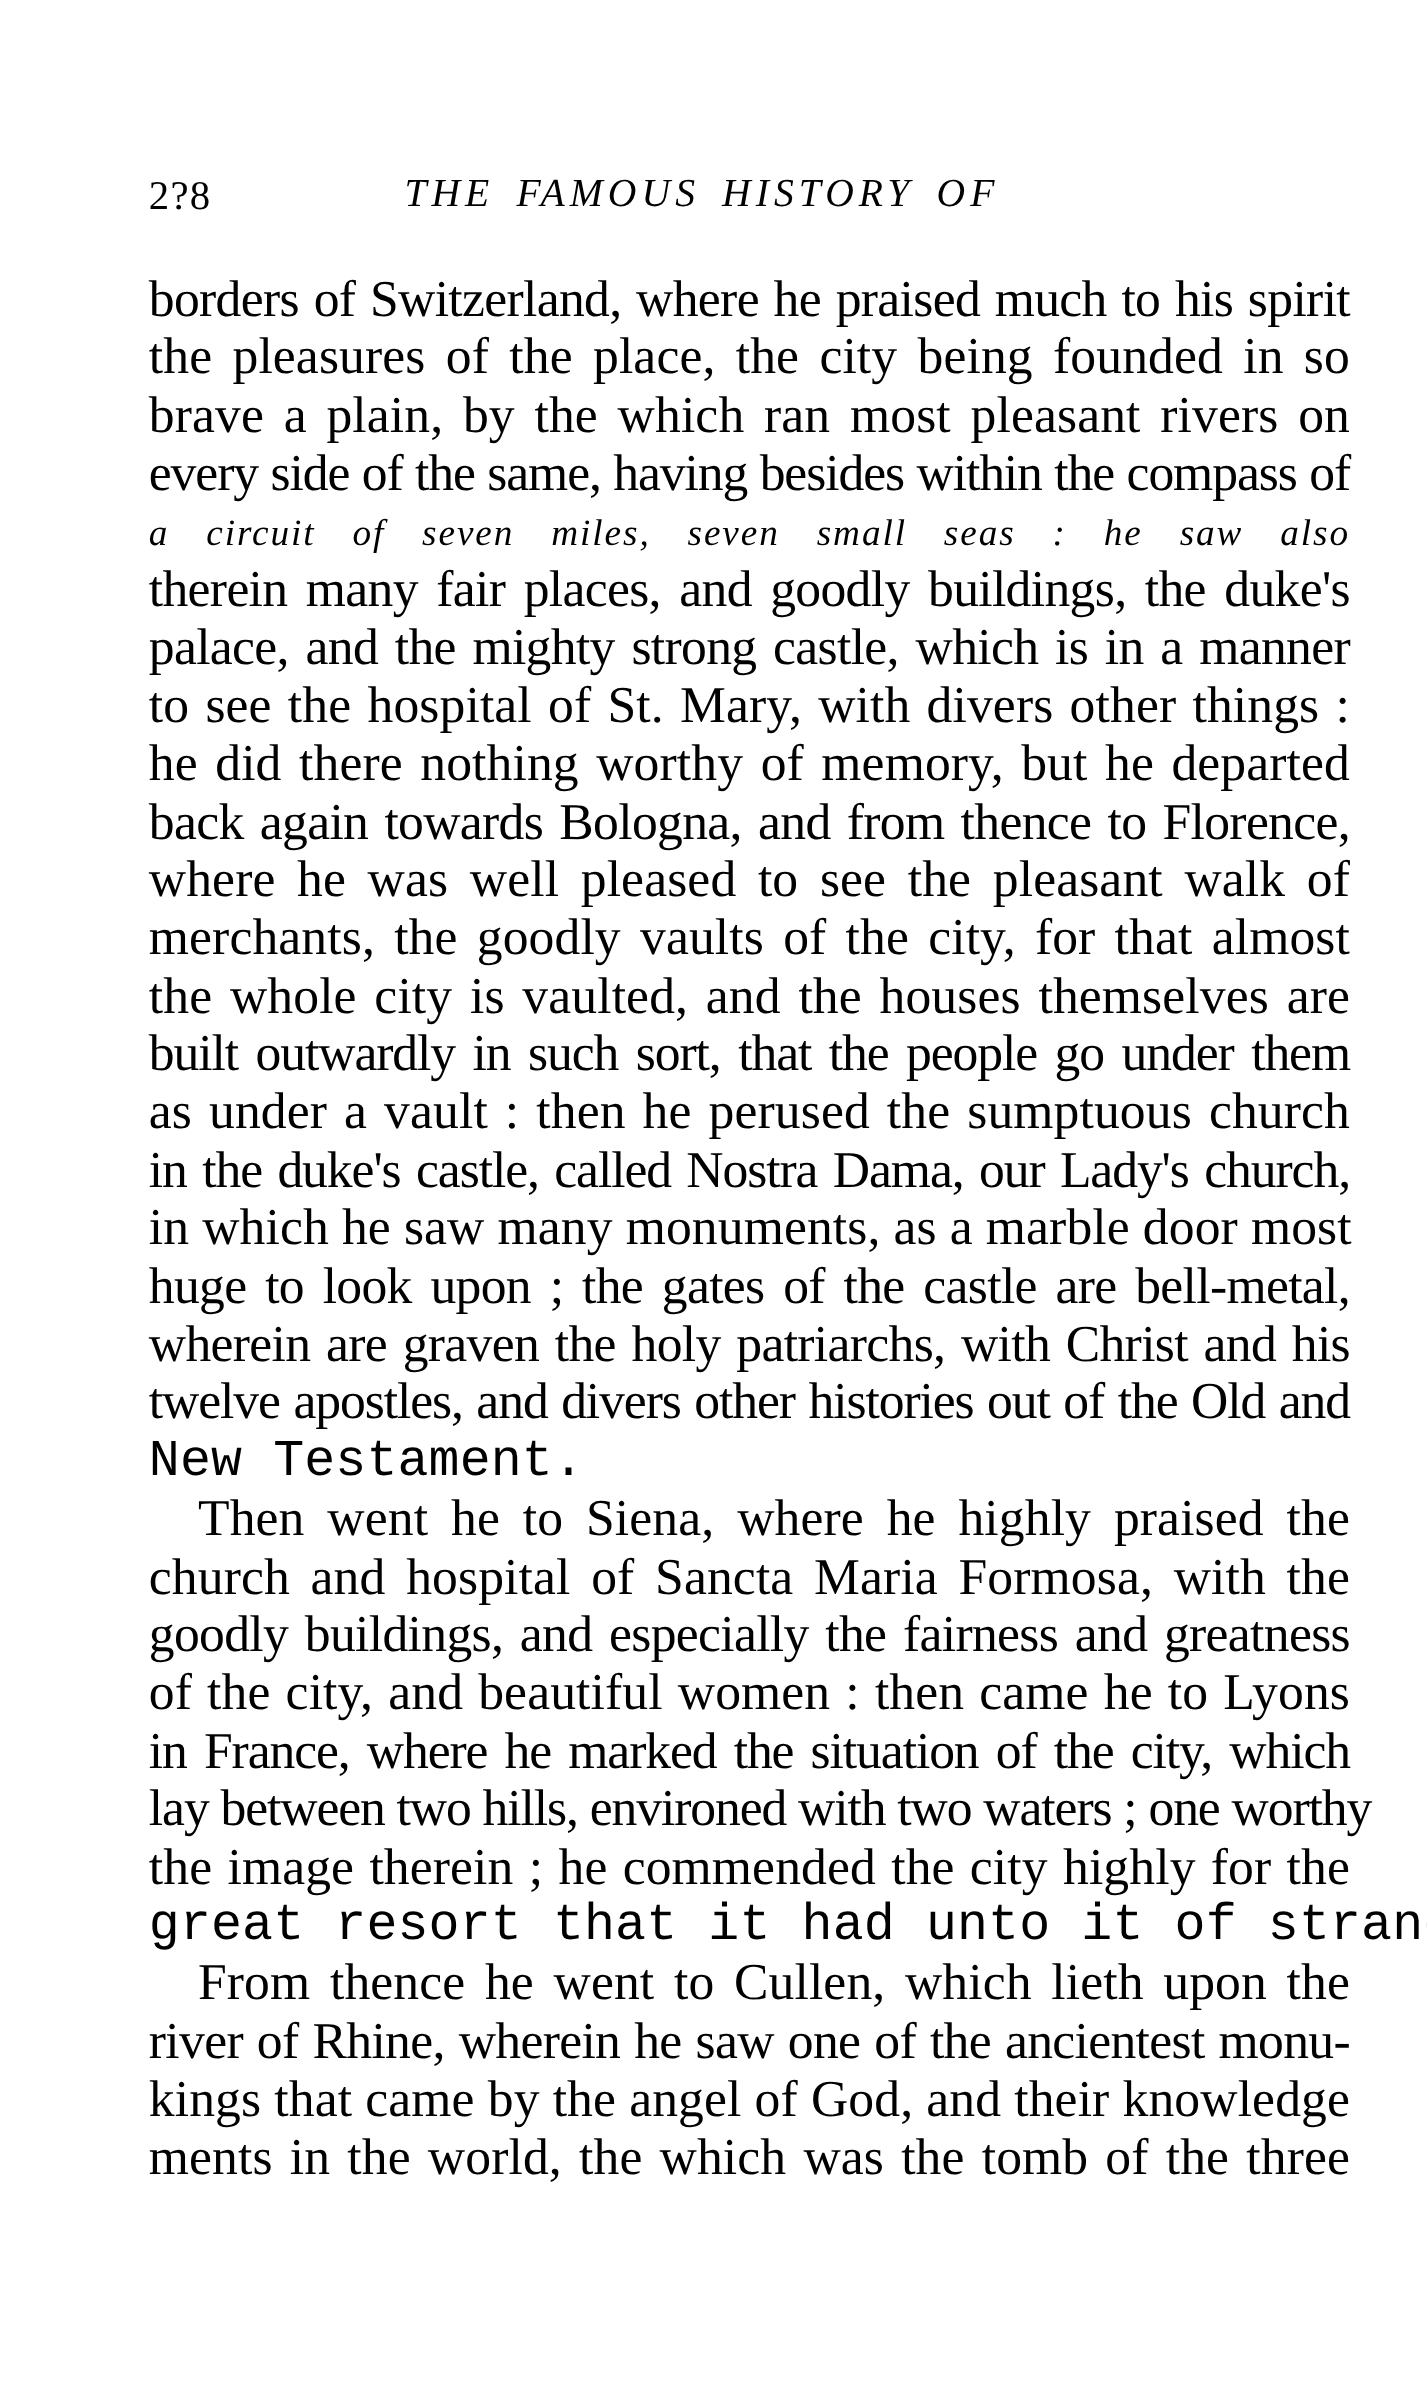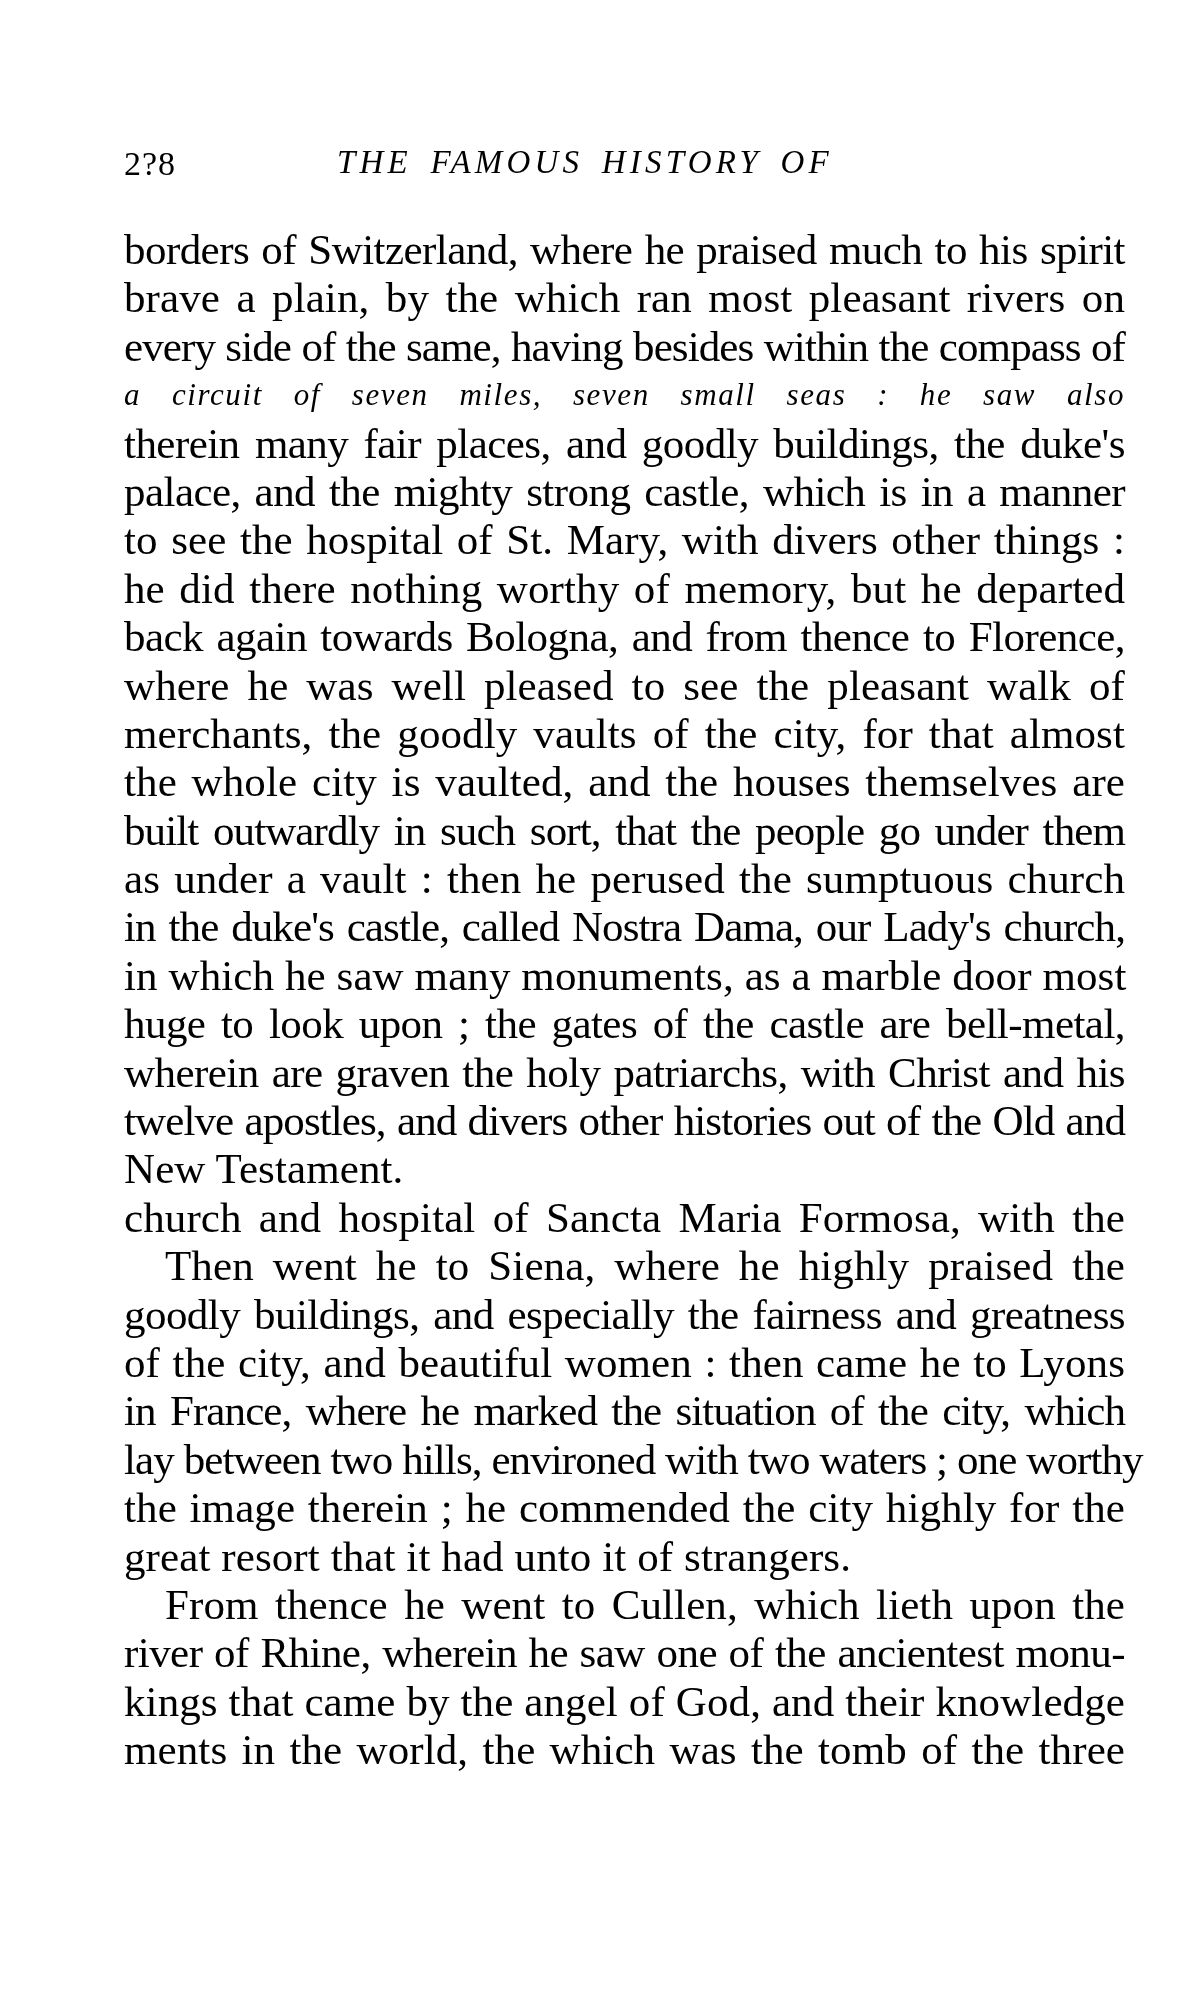--- a/index.html
+++ b/index.html
@@ -61,20 +61,21 @@
       line-height: 48.4px;
       font-size: 43px;
       white-space: nowrap;
       text-align: justify;
       text-align-last: justify;
       letter-spacing: 0.1px;
     }
     .line.last {
       text-align: right;
       text-align-last: left;
+      font-family: Liberation Mono, monospace;
     }
     .line.indent {
       padding-left: 41px;
     }
     .line.wide {
       font-size: 31px;
       letter-spacing: 1.6px;
       font-style: italic;
     }
     .line.tight {
@@ -91,20 +92,21 @@
 
   <div class="running-head">
     <span class="page-number">2?8</span>
     <span class="running-title">THE FAMOUS HISTORY OF</span>
   </div>
 
   <div class="body-text">
 
     <div class="paragraph">
       <span class="line tight">borders of Switzerland, where he praised much to his spirit</span>
+      <span class="line">the pleasures of the place, the city being founded in so</span>
       <span class="line">brave a plain, by the which ran most pleasant rivers on</span>
       <span class="line tighter">every side of the same, having besides within the compass of</span>
       <span class="line wide">a circuit of seven miles, seven small seas : he saw also</span>
       <span class="line tight">therein many fair places, and goodly buildings, the duke's</span>
       <span class="line tight">palace, and the mighty strong castle, which is in a manner</span>
       <span class="line">to see the hospital of St. Mary, with divers other things :</span>
       <span class="line">he did there nothing worthy of memory, but he departed</span>
       <span class="line tight">back again towards Bologna, and from thence to Florence,</span>
       <span class="line">where he was well pleased to see the pleasant walk of</span>
       <span class="line">merchants, the goodly vaults of the city, for that almost</span>
@@ -113,22 +115,22 @@
       <span class="line">as under a vault : then he perused the sumptuous church</span>
       <span class="line tighter">in the duke's castle, called Nostra Dama, our Lady's church,</span>
       <span class="line">in which he saw many monuments, as a marble door most</span>
       <span class="line tight">huge to look upon ; the gates of the castle are bell-metal,</span>
       <span class="line tight">wherein are graven the holy patriarchs, with Christ and his</span>
       <span class="line tighter">twelve apostles, and divers other histories out of the Old and</span>
       <span class="line last">New Testament.</span>
     </div>
 
     <div class="paragraph">
+      <span class="line indent">Then went he to Siena, where he highly praised the</span>
       <span class="line">church and hospital of Sancta Maria Formosa, with the</span>
-      <span class="line indent">Then went he to Siena, where he highly praised the</span>
       <span class="line tight">goodly buildings, and especially the fairness and greatness</span>
       <span class="line">of the city, and beautiful women : then came he to Lyons</span>
       <span class="line tighter">in France, where he marked the situation of the city, which</span>
       <span class="line tighter">lay between two hills, environed with two waters ; one worthy</span>
       <span class="line">the image therein ; he commended the city highly for the</span>
       <span class="line last">great resort that it had unto it of strangers.</span>
     </div>
 
     <div class="paragraph">
       <span class="line indent">From thence he went to Cullen, which lieth upon the</span>

